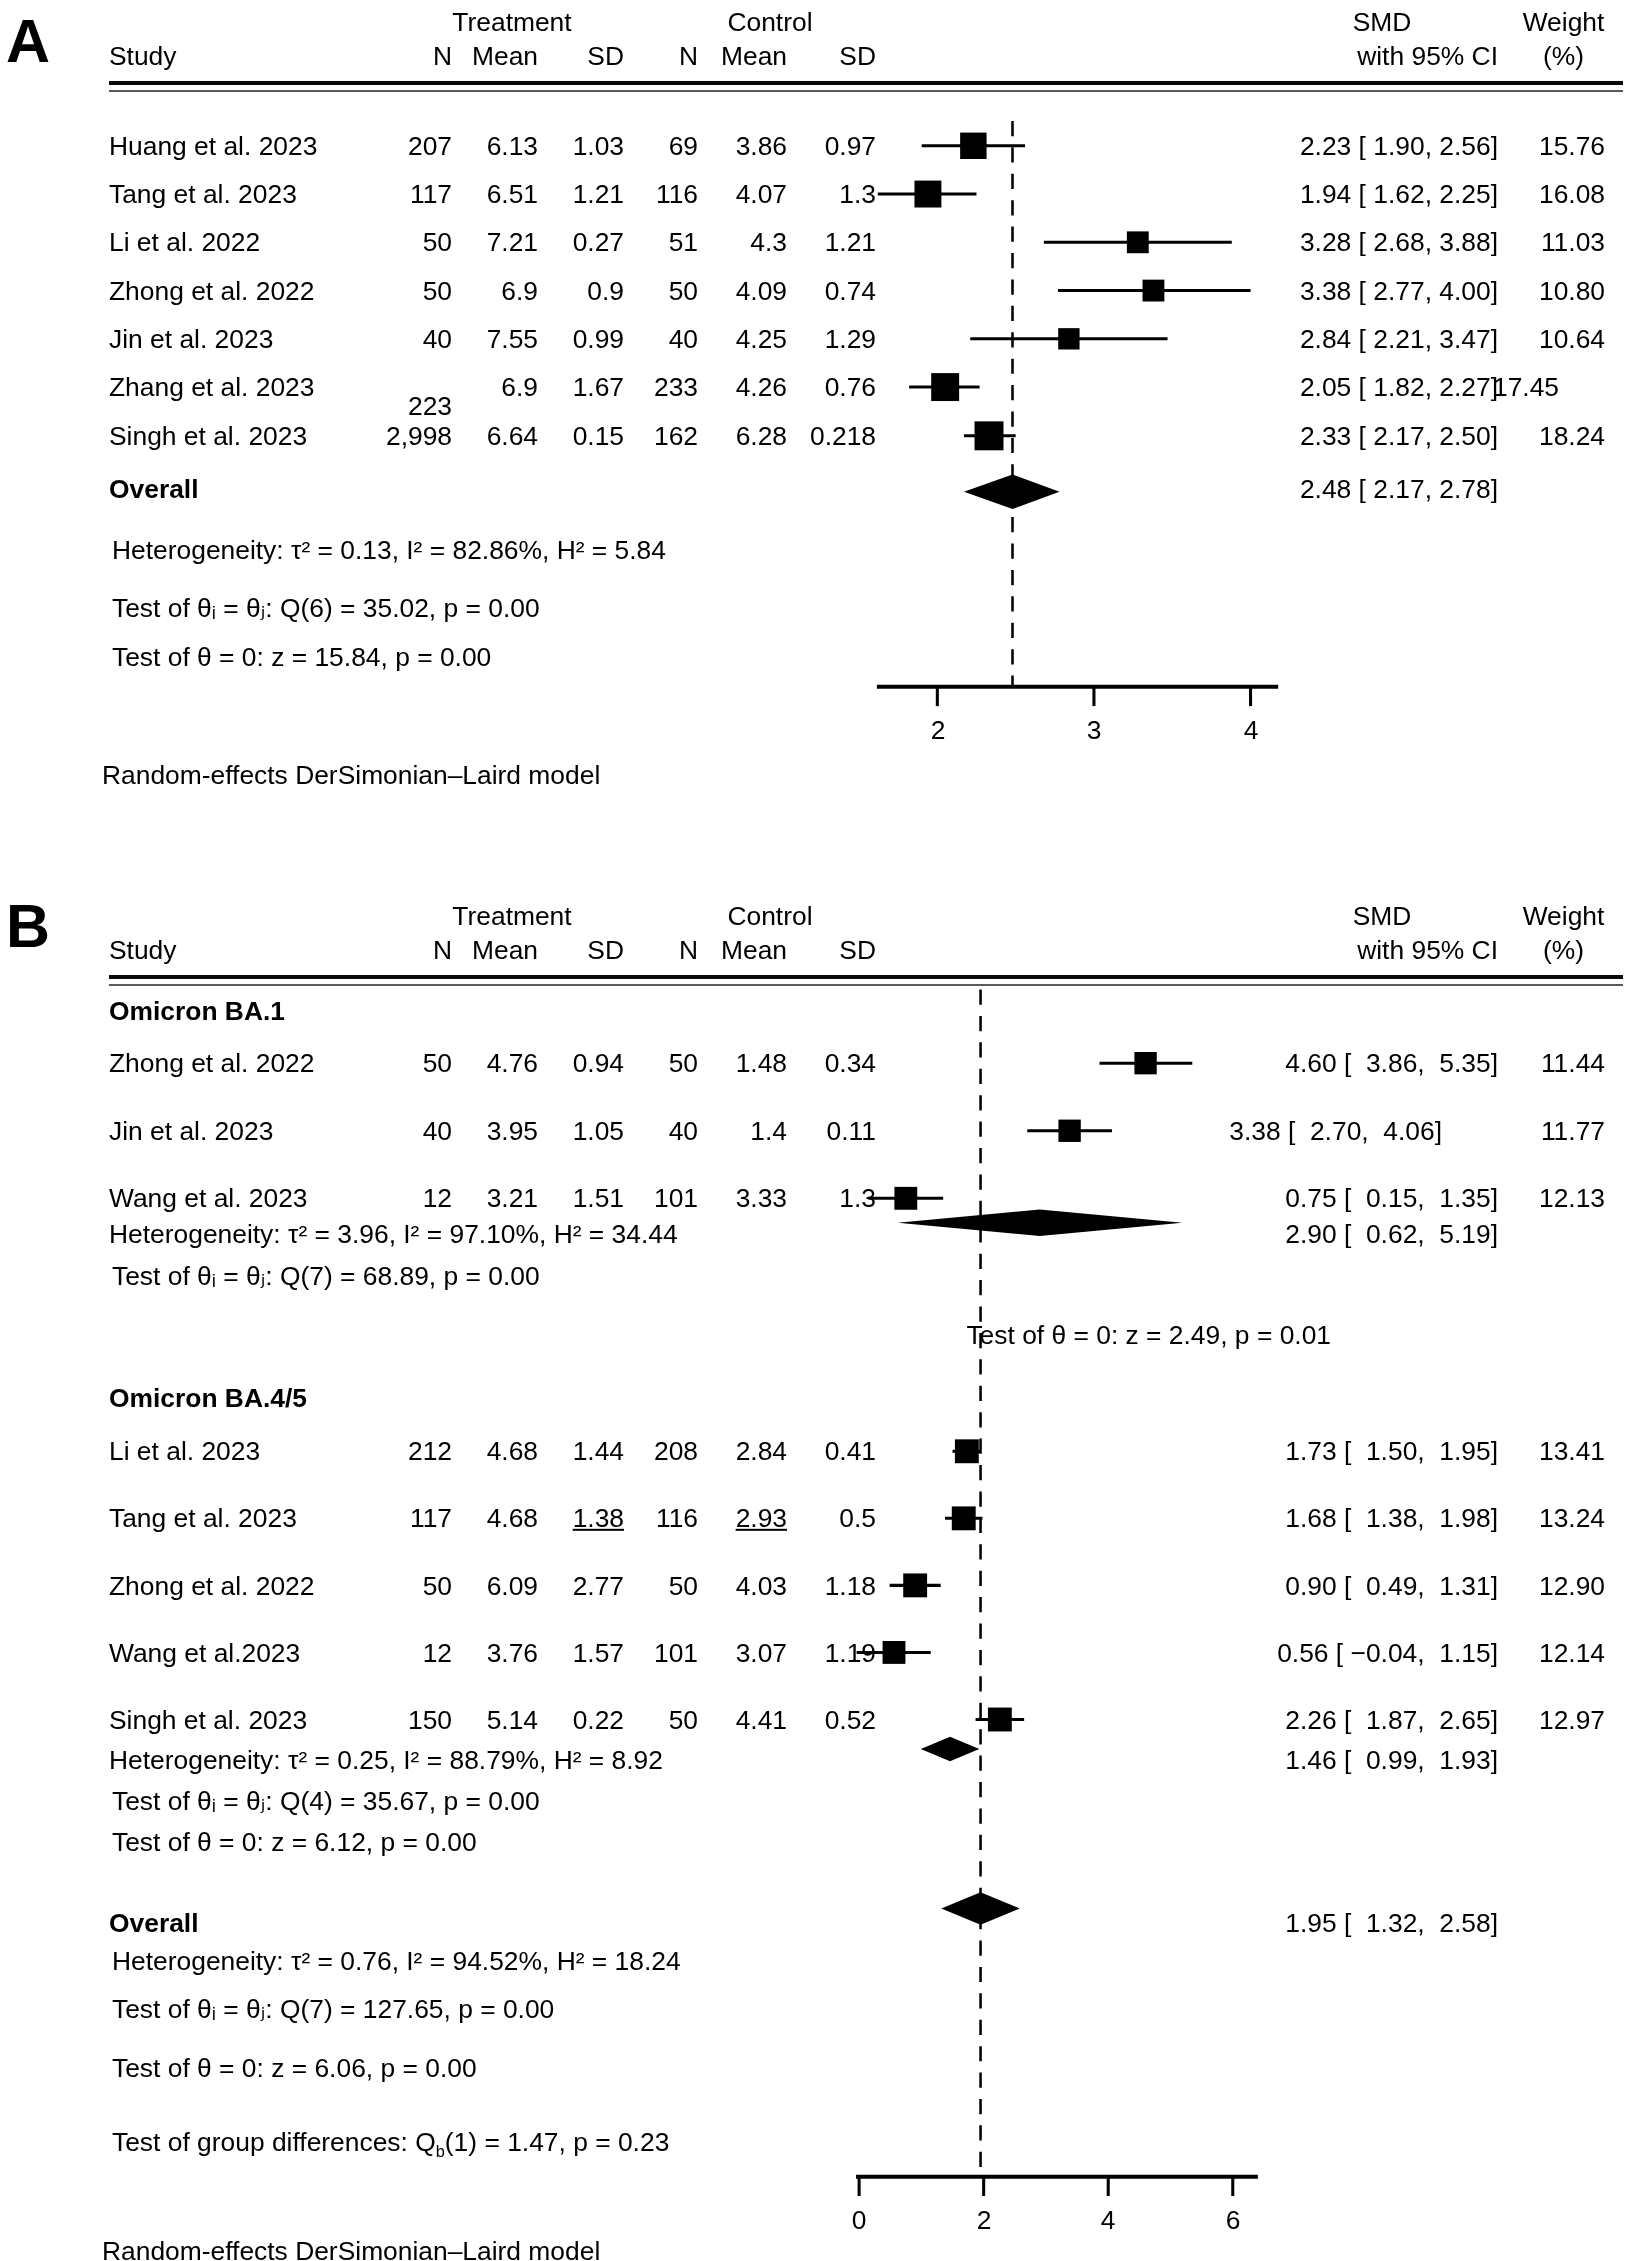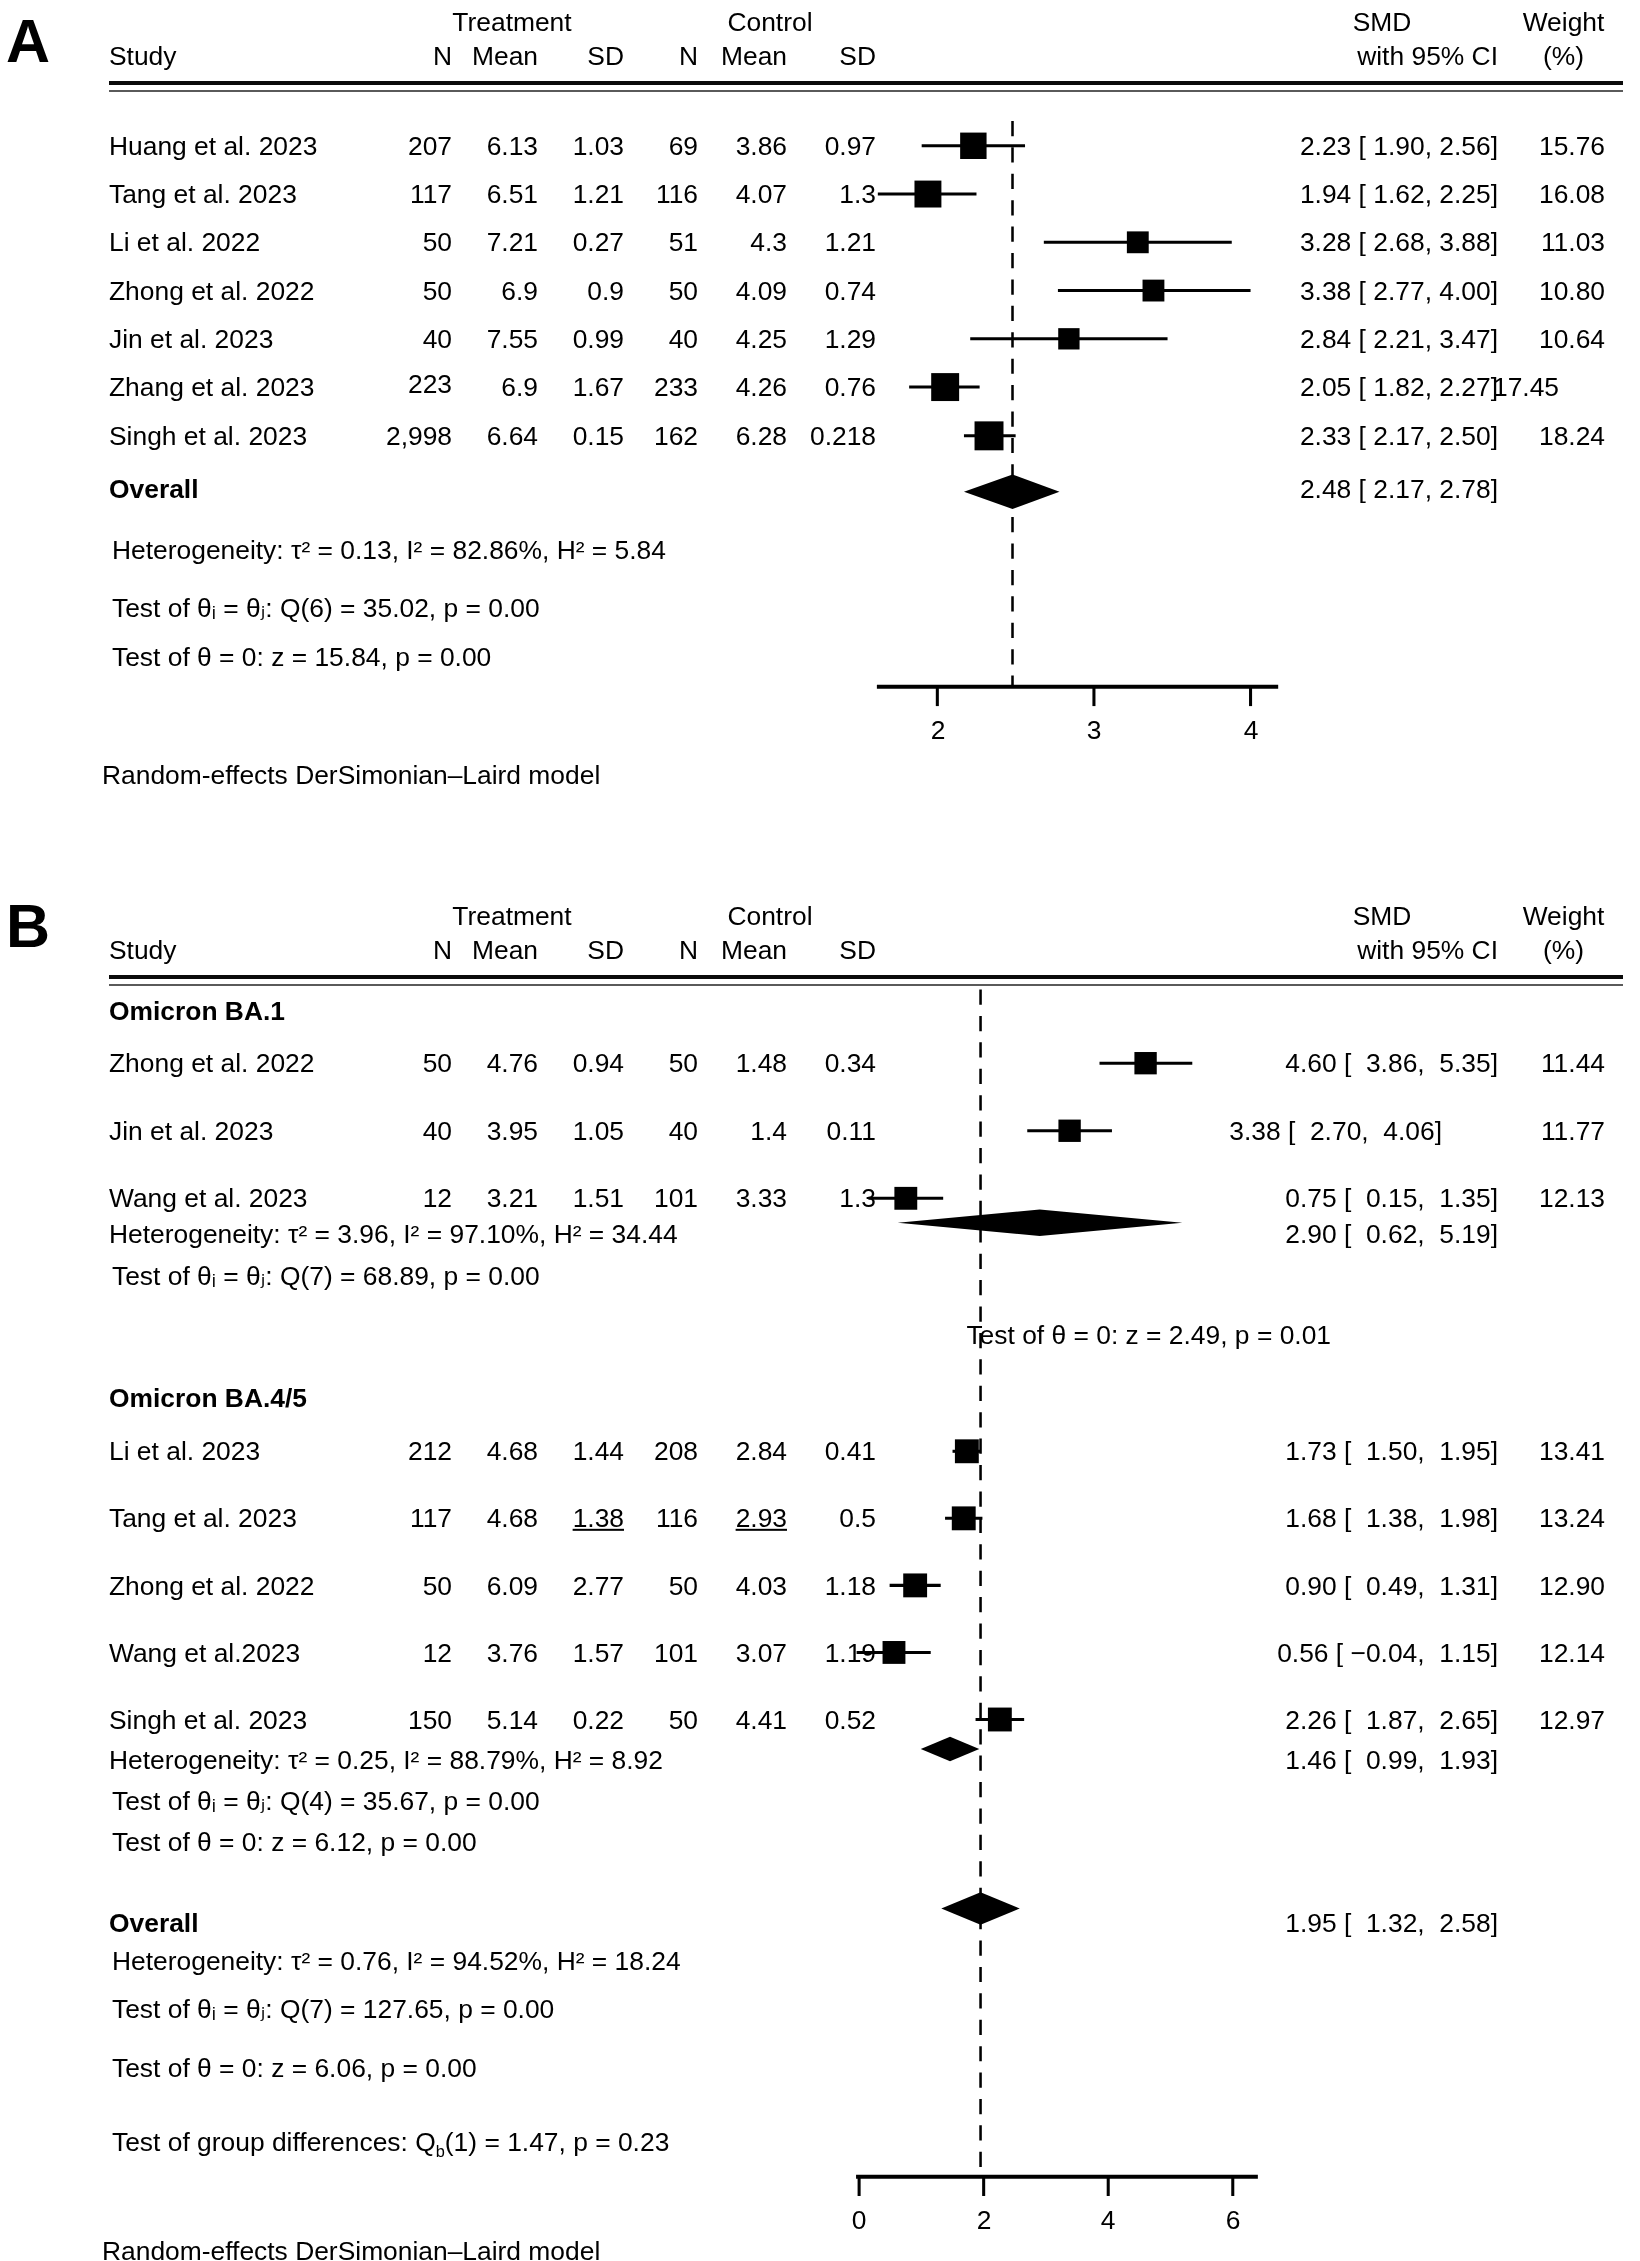--- a/index.html
+++ b/index.html
@@ -177,21 +177,21 @@
     <div class="t" style="left: 109px; top: 339px; width: 533px; text-align: left;">Jin et al. 2023</div>
     <div class="t" style="left: 300px; top: 339px; width: 152px; text-align: right;">40</div>
     <div class="t" style="left: 386px; top: 339px; width: 152px; text-align: right;">7.55</div>
     <div class="t" style="left: 472px; top: 339px; width: 152px; text-align: right;">0.99</div>
     <div class="t" style="left: 546px; top: 339px; width: 152px; text-align: right;">40</div>
     <div class="t" style="left: 635px; top: 339px; width: 152px; text-align: right;">4.25</div>
     <div class="t" style="left: 724px; top: 339px; width: 152px; text-align: right;">1.29</div>
     <div class="t pre" style="left: 1092px; top: 339px; width: 406px; text-align: right;">2.84 [ 2.21, 3.47]</div>
     <div class="t" style="left: 1493px; top: 339px; width: 112px; text-align: right;">10.64</div>
     <div class="t" style="left: 109px; top: 387px; width: 533px; text-align: left;">Zhang et al. 2023</div>
-    <div class="t" style="left: 300px; top: 384px; width: 152px; text-align: right;">223</div>
+    <div class="t" style="left: 300px; top: 406px; width: 152px; text-align: right;">223</div>
     <div class="t" style="left: 386px; top: 387px; width: 152px; text-align: right;">6.9</div>
     <div class="t" style="left: 472px; top: 387px; width: 152px; text-align: right;">1.67</div>
     <div class="t" style="left: 546px; top: 387px; width: 152px; text-align: right;">233</div>
     <div class="t" style="left: 635px; top: 387px; width: 152px; text-align: right;">4.26</div>
     <div class="t" style="left: 724px; top: 387px; width: 152px; text-align: right;">0.76</div>
     <div class="t pre" style="left: 1092px; top: 387px; width: 406px; text-align: right;">2.05 [ 1.82, 2.27]</div>
     <div class="t" style="left: 1493px; top: 387px; width: 112px; text-align: left;">17.45</div>
     <div class="t" style="left: 109px; top: 436px; width: 533px; text-align: left;">Singh et al. 2023</div>
     <div class="t" style="left: 300px; top: 436px; width: 152px; text-align: right;">2,998</div>
     <div class="t" style="left: 386px; top: 436px; width: 152px; text-align: right;">6.64</div>

